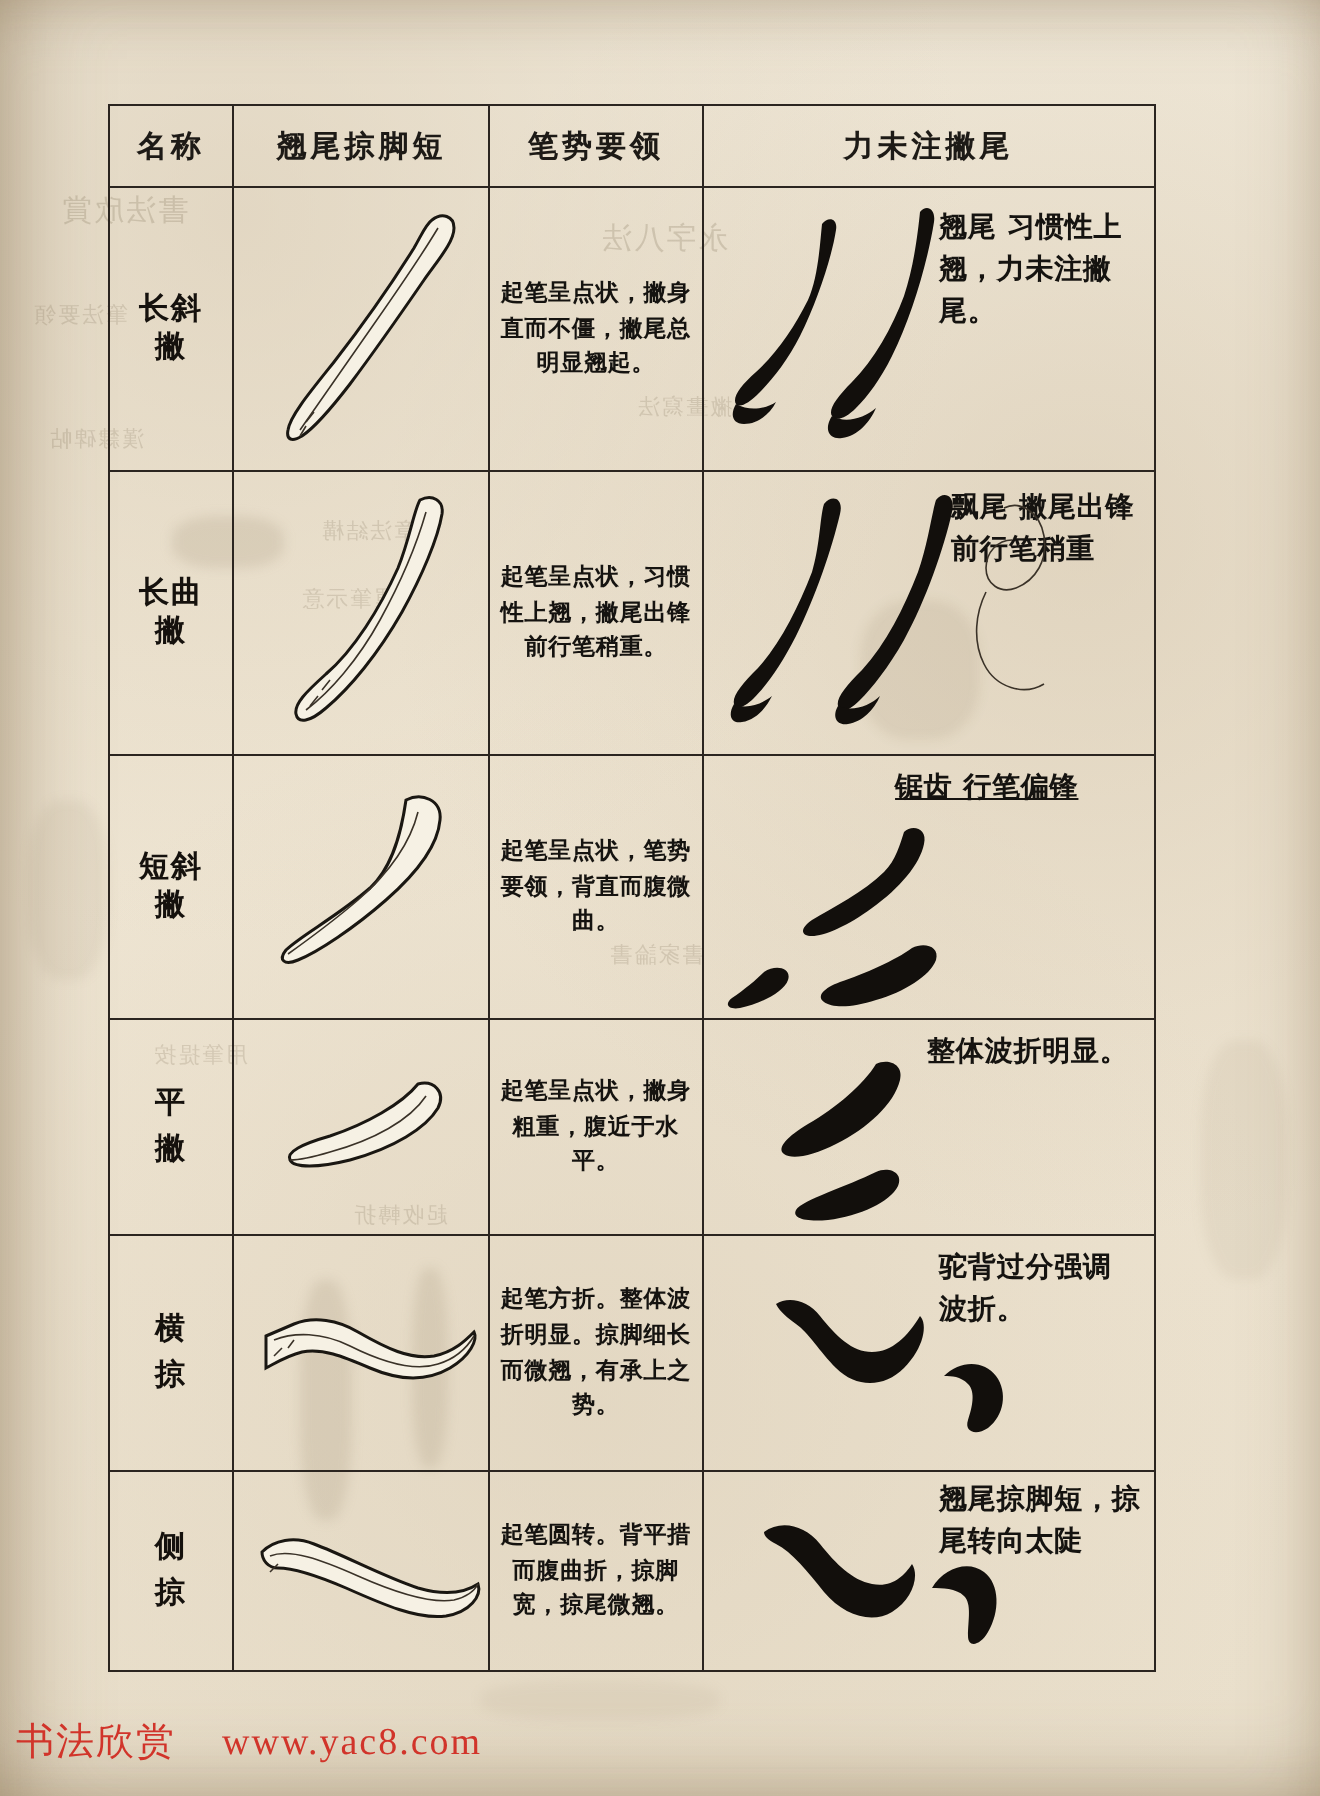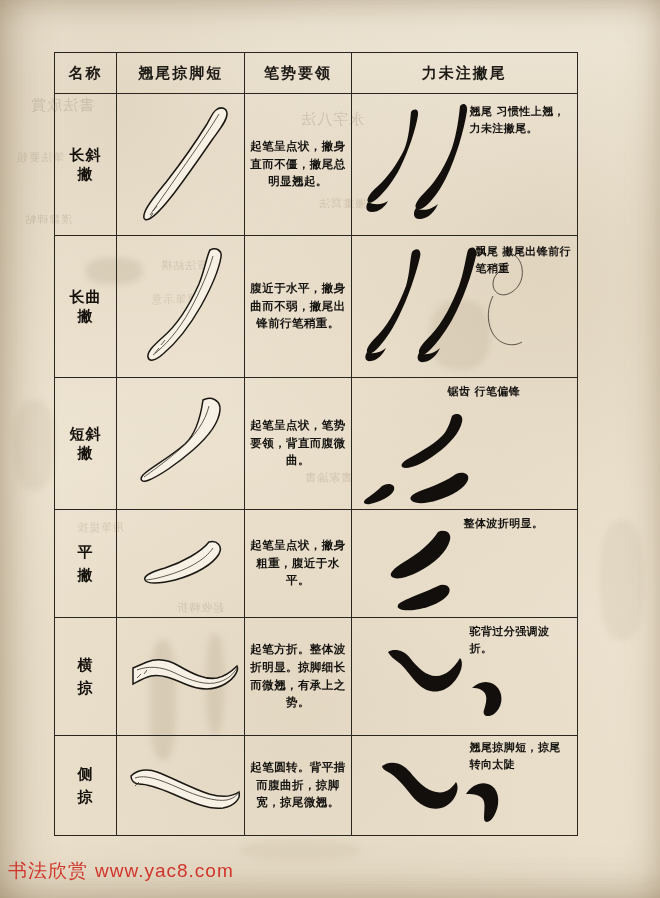--- a/index.html
+++ b/index.html
@@ -96,21 +96,21 @@
     line-height:1.55;
     padding:7px 8px 7px 9px;
     text-align:center;
     letter-spacing:0.4px;
     font-weight:bold;
   }
   .bad-cell{padding:0;}
   .bad-inner{position:relative;height:100%;width:100%;}
   .bad-label{
     position:absolute;
-    font-size:11px;
+    font-size:14px;
     font-weight:bold;
     color:#151310;
     line-height:1.5;
     letter-spacing:0.4px;
     text-align:left;
   }
   .dia-inner{position:relative;height:100%;width:100%;}
   svg{display:block;}
   .stroke-outline{fill:#f6f1e4;stroke:#1a1712;stroke-width:1.5;}
   .stroke-solid{fill:#120f0c;}
@@ -119,21 +119,21 @@
   
   .footer{
     position:absolute;
     left:8px; bottom:14px;
     font-size:19px;
     color:#d1342a;
     font-family:"DejaVu Sans","Liberation Sans",sans-serif;
     letter-spacing:1px;
     white-space:nowrap;
   }
-  .footer .url{font-family:Liberation Sans, sans-serif;}
+  .footer .url{font-family:Liberation Serif, serif;margin-left:16px;}
 </style>
 </head>
 <body>
 
 <div class="paper"></div>
 
 <div>
   <div class="ghost big" style="left:30px;top:96px;">書法欣賞</div>
   <div class="ghost" style="left:16px;top:150px;">筆法要領</div>
   <div class="ghost" style="left:24px;top:212px;">漢隸碑帖</div>
@@ -223,21 +223,21 @@
       </td>
       <td>
         <div class="dia-inner">
           <svg width="128" height="140" viewBox="0 0 128 140">
             <path class="stroke-outline" d="M93 14 C99 11 105 14 104 21 C102 33 94 52 84 70 C72 91 58 108 46 118 C38 125 32 126 31 121 C30 116 36 110 46 101 C60 89 73 68 82 48 C88 33 90 19 93 14 Z"></path>
             <path class="hairline" d="M96 20 C92 34 84 54 73 74 C62 94 48 110 36 119"></path>
             <path class="hairline" d="M42 112 l-4 5 M48 104 l-4 5"></path>
           </svg>
         </div>
       </td>
-      <td class="key-cell">腹近于水平，撇身曲而不弱，撇尾出锋前行笔稍重。</td>
+      <td class="key-cell">起笔呈点状，习惯性上翘，撇尾出锋前行笔稍重。</td>
       <td class="bad-cell">
         <div class="bad-inner">
           <div class="bad-label" style="left:124px;top:8px;width:96px;">飘尾 撇尾出锋前行笔稍重</div>
           <svg width="226" height="140" viewBox="0 0 226 140" style="position:absolute;left:0;top:0;">
             <path class="stroke-solid" d="M60 16 C64 11 70 13 68 21 C64 38 56 62 46 82 C39 96 31 107 25 113 C20 118 16 119 15 116 C14 112 19 106 27 98 C38 86 47 68 54 50 C58 37 58 22 60 16 Z"></path>
             <path class="stroke-solid" d="M15 116 C12 121 13 126 19 125 C26 124 31 118 34 112 C29 116 21 119 15 116 Z"></path>
             <path class="stroke-solid" d="M116 14 C120 9 126 12 124 20 C120 38 111 64 100 84 C92 98 84 108 78 114 C72 120 68 121 67 117 C66 113 71 107 79 99 C91 86 100 68 107 50 C112 36 114 20 116 14 Z"></path>
             <path class="stroke-solid" d="M67 117 C64 122 66 127 72 126 C79 125 85 119 88 112 C83 117 74 120 67 117 Z"></path>
             <path class="hairline" d="M150 18 C158 14 168 20 170 32 C172 44 166 54 156 58 C148 61 141 56 141 48 C141 40 147 34 154 34"></path>
             <path class="hairline" d="M141 60 C136 70 134 84 140 96 C146 108 160 112 170 106"></path>
@@ -255,21 +255,21 @@
         <div class="dia-inner">
           <svg width="128" height="130" viewBox="0 0 128 130">
             <path class="stroke-outline" d="M86 22 C94 18 104 22 103 32 C102 44 92 58 76 72 C60 86 42 98 32 102 C25 105 22 102 26 97 C33 90 52 80 68 66 C80 55 84 36 86 22 Z"></path>
             <path class="hairline" d="M92 28 C88 44 78 58 62 72 C48 84 34 94 27 99"></path>
           </svg>
         </div>
       </td>
       <td class="key-cell">起笔呈点状，笔势要领，背直而腹微曲。</td>
       <td class="bad-cell">
         <div class="bad-inner">
-          <div class="bad-label" style="left:96px;top:6px;width:120px;">锯齿 行笔偏锋</div>
+          <div class="bad-label" style="left:96px;top:6px;width:120px;text-decoration:underline;">锯齿 行笔偏锋</div>
           <svg width="226" height="130" viewBox="0 0 226 130" style="position:absolute;left:0;top:0;">
             <path class="stroke-solid" d="M100 38 C104 34 112 36 110 44 C108 54 98 66 84 76 C72 85 60 90 54 90 C48 90 48 86 54 82 C64 76 80 68 90 58 C96 52 98 44 100 38 Z"></path>
             <path class="stroke-solid" d="M104 96 C110 93 118 95 116 102 C113 110 100 118 86 122 C74 126 64 126 60 123 C56 120 60 116 68 113 C80 109 96 102 104 96 Z"></path>
             <path class="stroke-solid" d="M30 108 C36 104 44 106 42 112 C40 118 28 124 18 126 C12 127 10 124 14 121 C20 117 26 112 30 108 Z"></path>
           </svg>
         </div>
       </td>
     </tr>
 
     <tr style="height:108px;">

